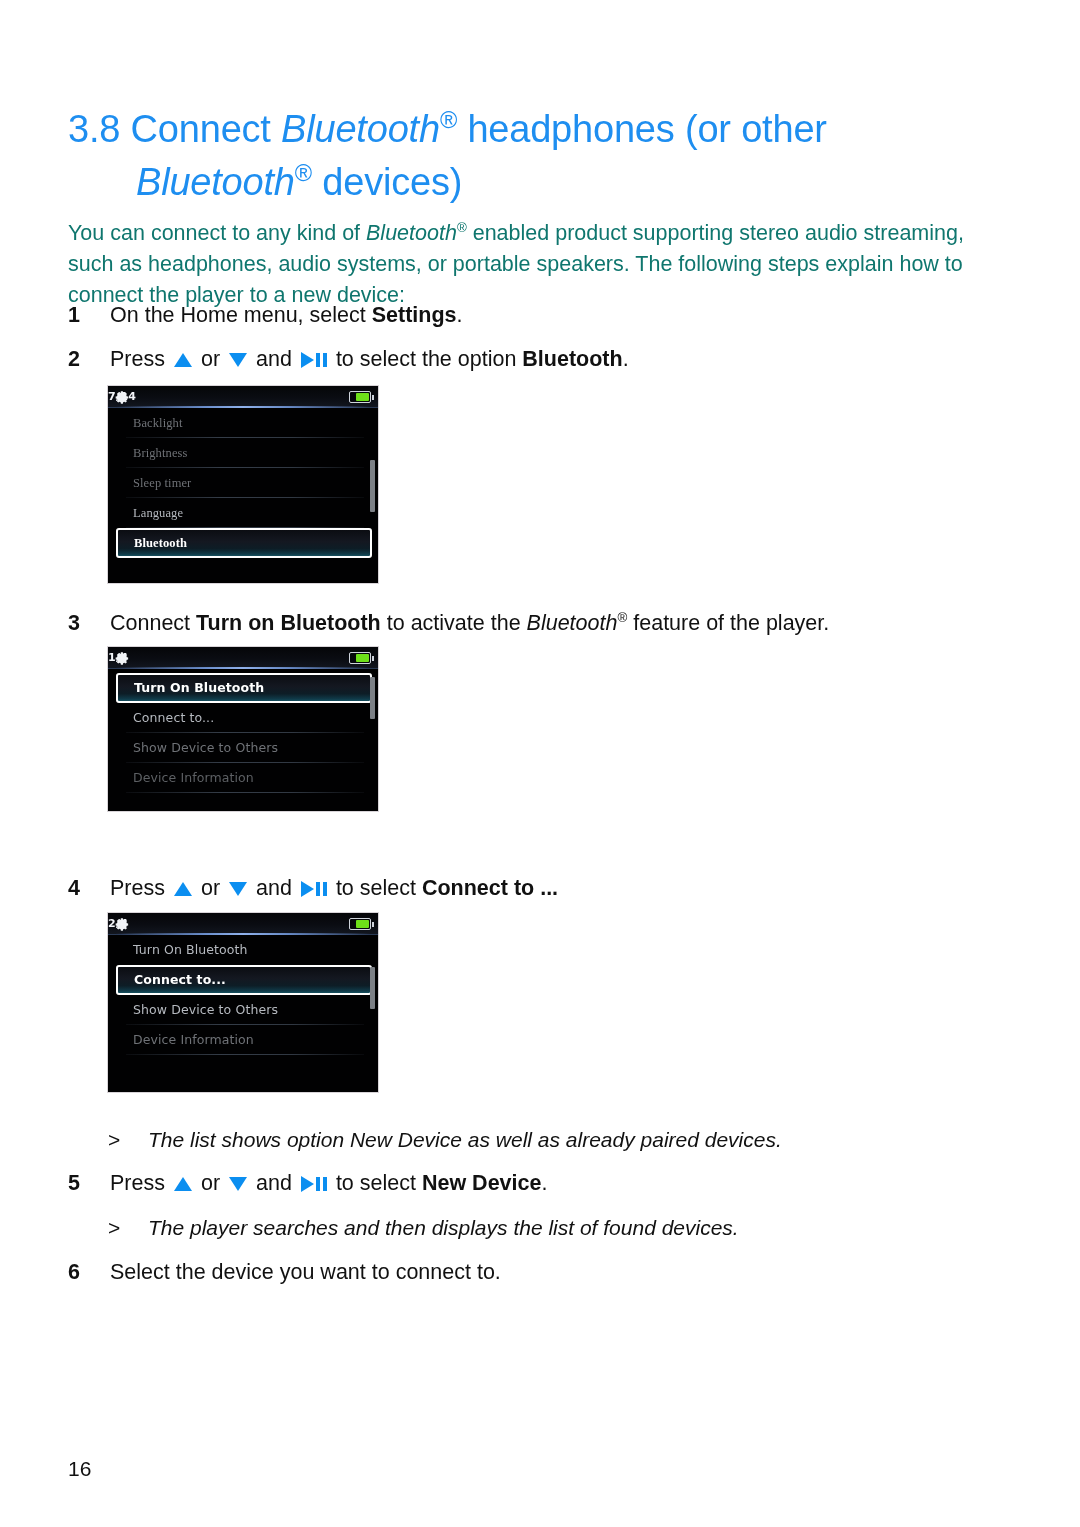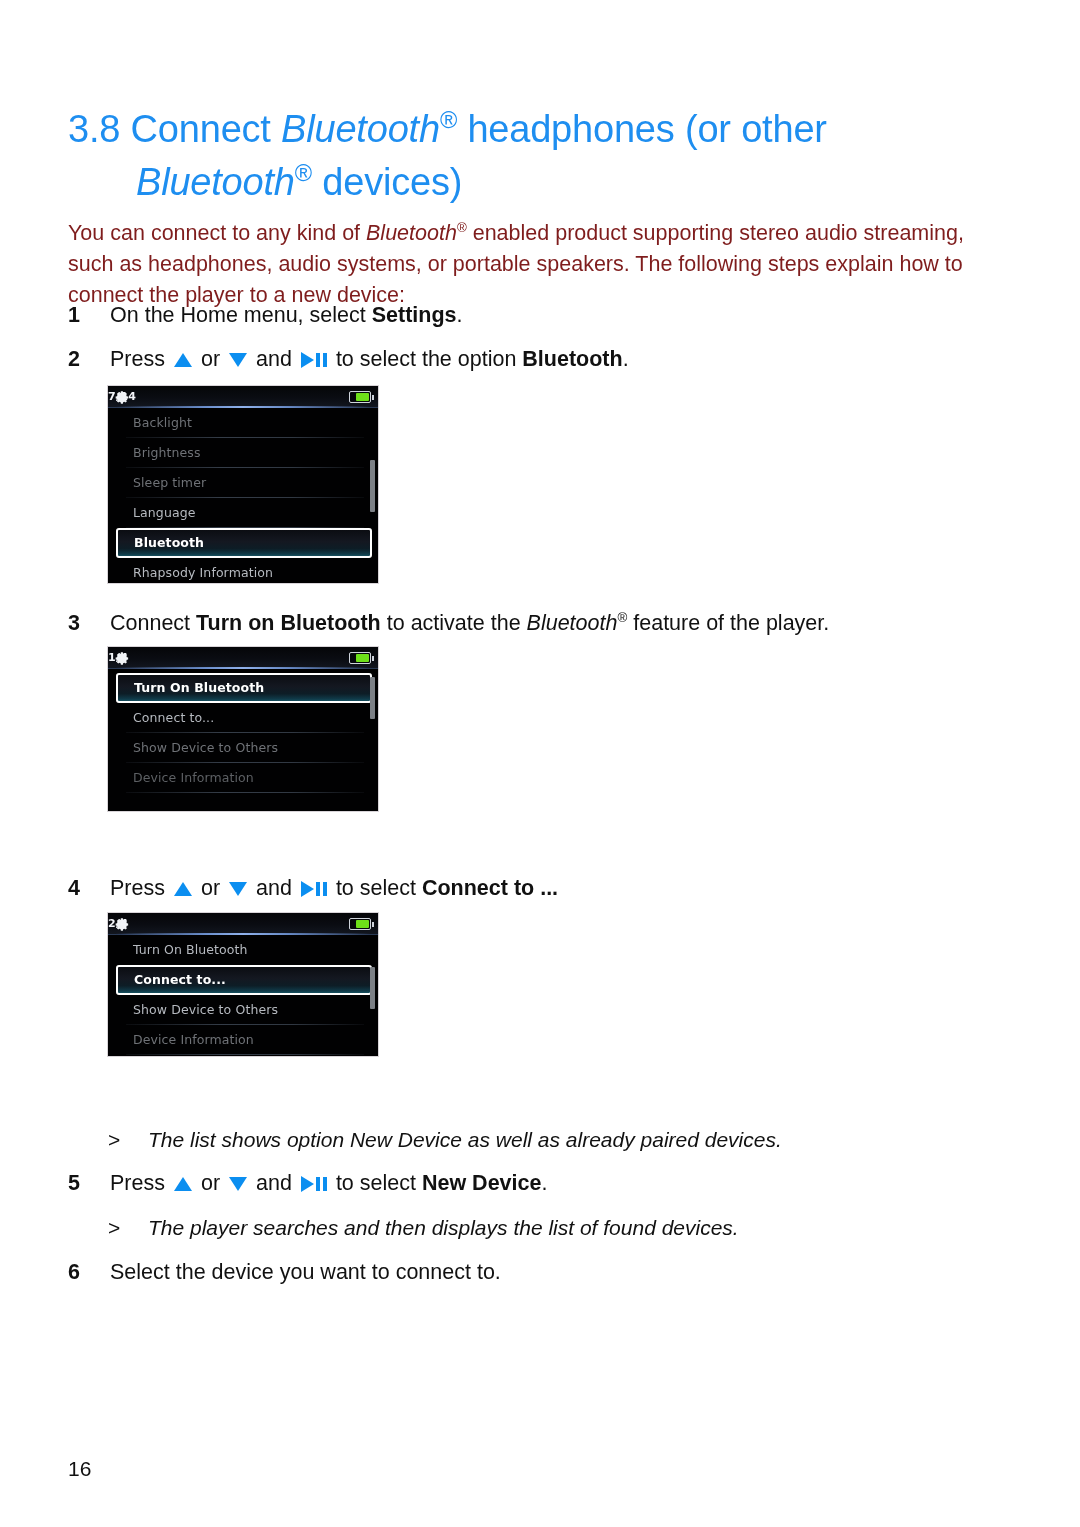--- a/index.html
+++ b/index.html
@@ -39,21 +39,21 @@
   .reg { font-size: 0.62em; vertical-align: super; line-height: 0; }
 
   
   .intro {
     position: absolute;
     left: 68px;
     top: 196px;
     width: 945px;
     font-size: 21.5px;
     line-height: 31px;
-    color: #7f1d1d;
+    color: #0f766e;
   }
   .intro em { font-style: italic; }
 
   
   .step {
     position: absolute;
     left: 68px;
     width: 950px;
     font-size: 21.5px;
     line-height: 30px;
@@ -275,27 +275,26 @@
     <div class="dev-statusbar">
       <svg class="gear-ic" viewBox="0 0 24 24">
         <path fill="#f0f2f5" d="M12 8.2a3.8 3.8 0 1 0 0 7.6 3.8 3.8 0 0 0 0-7.6zm0 5.9a2.1 2.1 0 1 1 0-4.2 2.1 2.1 0 0 1 0 4.2z"></path>
         <path fill="#f0f2f5" d="M21 13.6v-3.2l-2.3-.4a6.9 6.9 0 0 0-.8-1.9l1.3-1.9-2.3-2.3-1.9 1.3a6.9 6.9 0 0 0-1.9-.8L12.6 2h-3.2l-.4 2.4a6.9 6.9 0 0 0-1.9.8L5.2 3.9 2.9 6.2l1.3 1.9a6.9 6.9 0 0 0-.8 1.9L1 10.4v3.2l2.4.4c.2.7.4 1.3.8 1.9l-1.3 1.9 2.3 2.3 1.9-1.3c.6.4 1.2.6 1.9.8l.4 2.4h3.2l.4-2.4c.7-.2 1.3-.4 1.9-.8l1.9 1.3 2.3-2.3-1.3-1.9c.4-.6.6-1.2.8-1.9l2.4-.4z"></path>
       </svg>
       <div class="pagecount">7/14</div>
       <div class="battery">
           <span class="fill"></span>
         </div>
     </div>
-    <div class="dev-list" style="height:172px;">
+    <div class="dev-list" style="height:172px;font-family:Liberation Serif, serif;">
       <div class="dev-row dim sep">Backlight</div>
       <div class="dev-row dim sep">Brightness</div>
       <div class="dev-row dim sep">Sleep timer</div>
       <div class="dev-row mid sep">Language</div>
       <div class="dev-row selected">Bluetooth</div>
-      <div class="dev-row mid">Rhapsody Information</div>
       <div class="dev-scroll-thumb" style="top:52px; height:52px;"></div>
     </div>
   </div>
 
   <div class="step" style="top:608px;">
     <span class="marker">3</span>
     <span class="stext"><span>Connect </span><b>Turn on Bluetooth</b><span> to activate the </span><em>Bluetooth</em><span class="reg">®</span><span> feature of the player.</span></span>
   </div>
 
   <div class="device" style="top:646px; height:166px;">
@@ -323,21 +322,21 @@
     <span class="stext"><span>Press</span>
       <span class="tri-up"></span>
       <span>or</span>
       <span class="tri-down"></span>
       <span>and</span>
       <span class="playpause"><span class="ptri"></span><span class="pb1"></span><span class="pb2"></span></span>
       <span>to select</span>
       <b>Connect to ...</b></span>
   </div>
 
-  <div class="device" style="top:912px; height:145px;">
+  <div class="device" style="top:912px; height:181px;">
     <div class="dev-statusbar">
       <svg class="gear-ic" viewBox="0 0 24 24">
         <path fill="#f0f2f5" d="M12 8.2a3.8 3.8 0 1 0 0 7.6 3.8 3.8 0 0 0 0-7.6zm0 5.9a2.1 2.1 0 1 1 0-4.2 2.1 2.1 0 0 1 0 4.2z"></path>
         <path fill="#f0f2f5" d="M21 13.6v-3.2l-2.3-.4a6.9 6.9 0 0 0-.8-1.9l1.3-1.9-2.3-2.3-1.9 1.3a6.9 6.9 0 0 0-1.9-.8L12.6 2h-3.2l-.4 2.4a6.9 6.9 0 0 0-1.9.8L5.2 3.9 2.9 6.2l1.3 1.9a6.9 6.9 0 0 0-.8 1.9L1 10.4v3.2l2.4.4c.2.7.4 1.3.8 1.9l-1.3 1.9 2.3 2.3 1.9-1.3c.6.4 1.2.6 1.9.8l.4 2.4h3.2l.4-2.4c.7-.2 1.3-.4 1.9-.8l1.9 1.3 2.3-2.3-1.3-1.9c.4-.6.6-1.2.8-1.9l2.4-.4z"></path>
       </svg>
       <div class="pagecount">2/4</div>
       <div class="battery">
           <span class="fill"></span>
         </div>
     </div>

